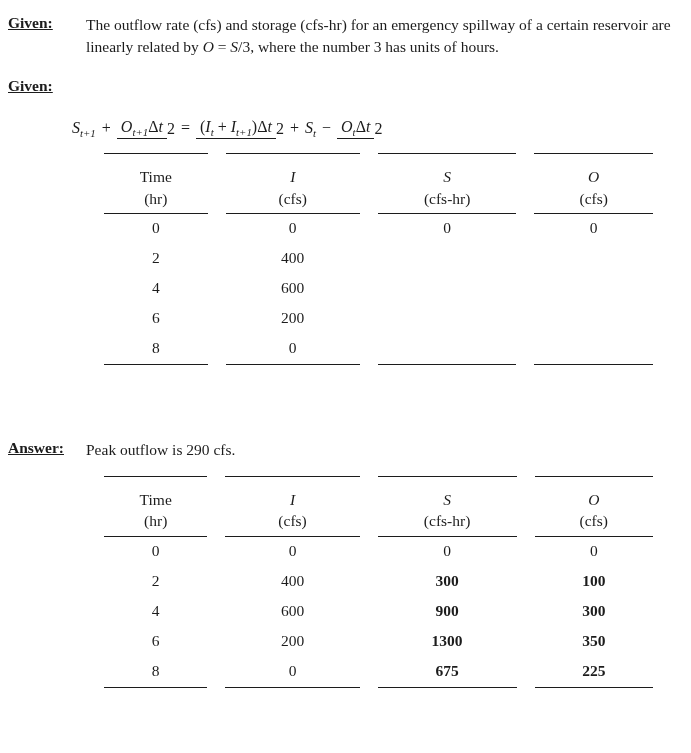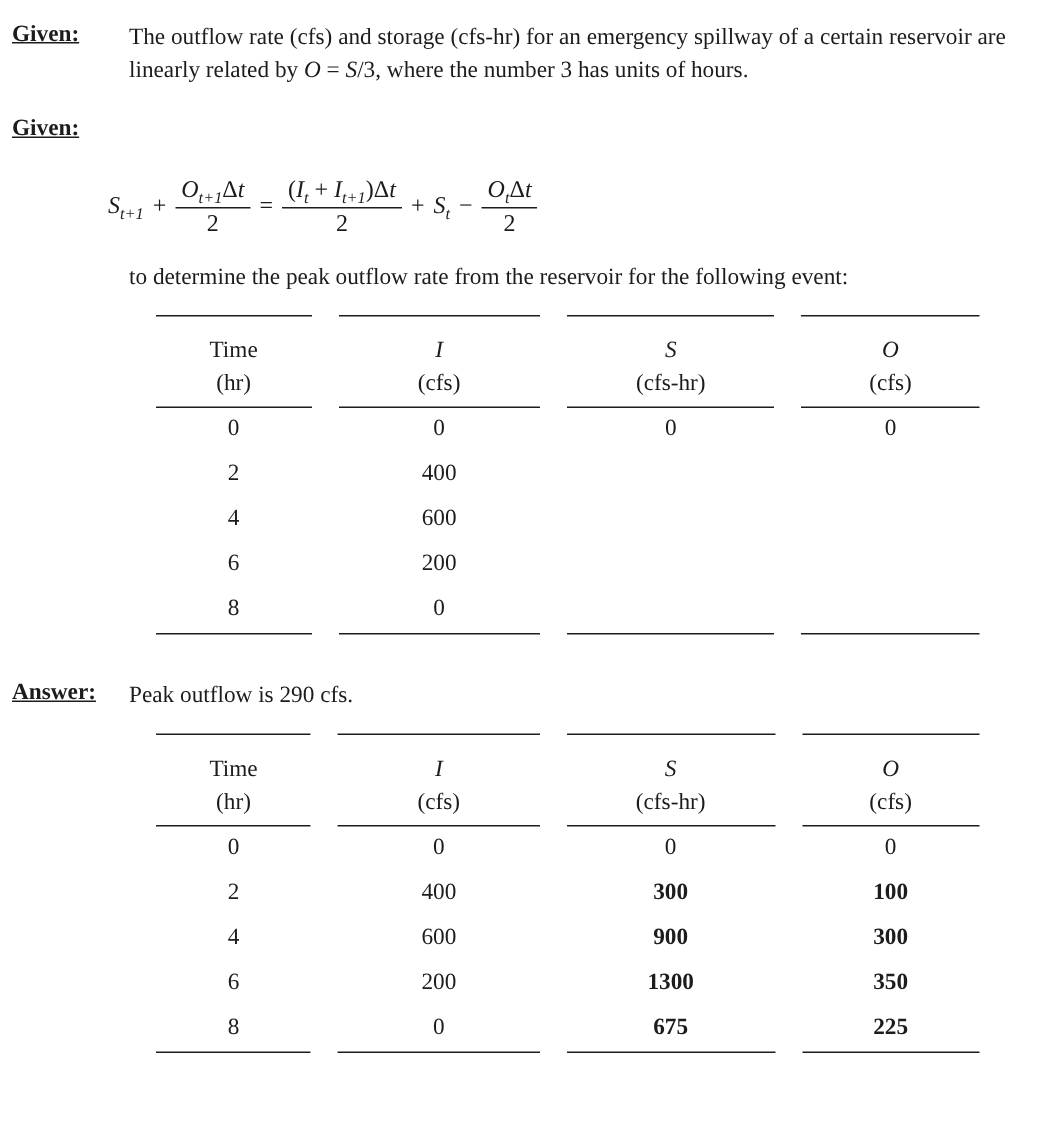--- a/index.html
+++ b/index.html
@@ -42,22 +42,22 @@
     align-items: center;
   }
   .equation sub {
     font-size: 0.68em;
     font-style: italic;
     line-height: 0;
   }
   .op { margin: 0 6px; }
   .frac {
     display: inline-flex;
-    flex-direction: column;
-    align-items: center;
+    flex-direction: row;
+    align-items: flex-end;
     vertical-align: middle;
     line-height: 1.25;
   }
   .frac .num {
     border-bottom: 1px solid #1c1c1c;
     padding: 0 4px 1px 4px;
     white-space: nowrap;
   }
   .frac .den { padding-top: 1px; }
   .outro {
@@ -83,21 +83,21 @@
     line-height: 1.4;
   }
   table.data .h-name { font-style: italic; }
   table.data th:first-child .h-name { font-style: normal; }
   table.data tr.last td { border-bottom: 1.6px solid #1c1c1c; }
   table.data td.b { font-weight: bold; }
   col.c-time { width: 120px; }
   col.c-i { width: 160px; }
   col.c-s { width: 165px; }
   col.c-o { width: 140px; }
-  .answer-row { }
+  .answer-row { margin-top: 44px; }
   .spacer-after-table1 { height: 30px; }
 </style>
 </head>
 <body>
 
 <div class="page">
 
   <div class="row">
     <span class="side-label">Given:</span>
     <span class="body-text"><span>The outflow rate (cfs) and storage (cfs-hr) for an emergency spillway of a certain reservoir are linearly related by </span><span class="it">O</span><span> = </span><span class="it">S</span><span>/3, where the number 3 has units of hours.</span></span>
@@ -121,21 +121,20 @@
     </span>
     <span class="op">+</span>
     <span><span class="it">S</span><sub>t</sub></span>
     <span class="op">−</span>
     <span class="frac">
       <span class="num"><span class="it">O</span><sub>t</sub><span>Δ</span><span class="it">t</span></span>
       <span class="den">2</span>
     </span>
   </div>
 
-  <div class="outro">to determine the peak outflow rate from the reservoir for the following event:</div>
 
   <table class="data">
     <colgroup>
         <col class="c-time">
         <col class="c-i">
         <col class="c-s">
         <col class="c-o">
       </colgroup>
     <tbody>
         <tr>

